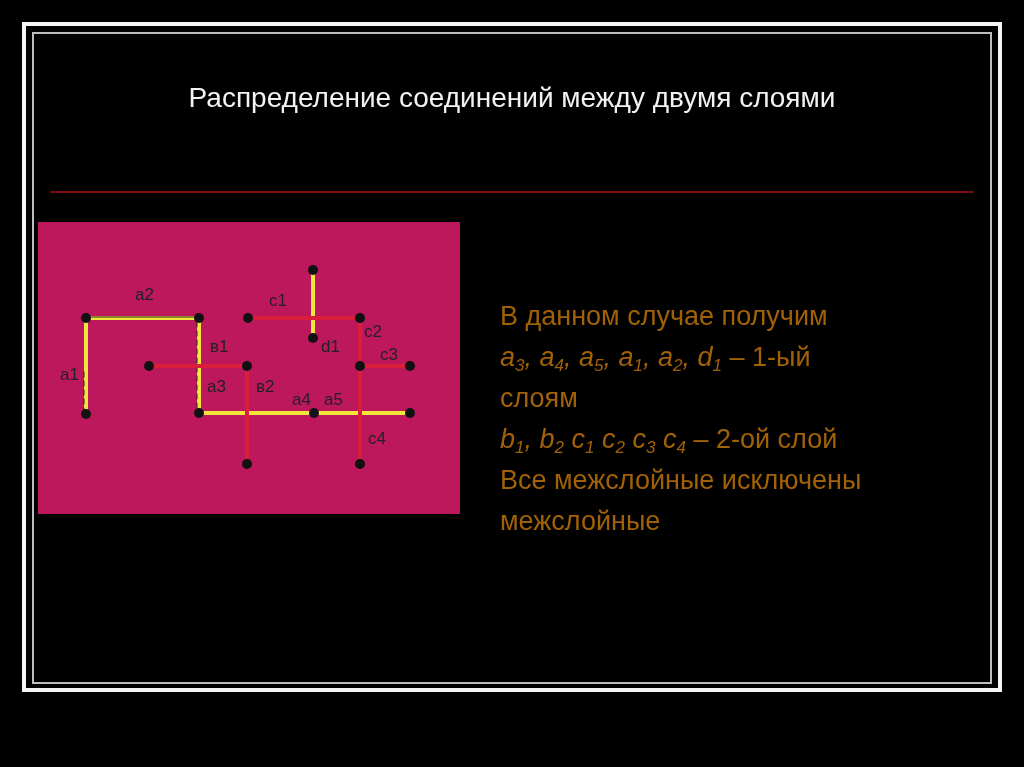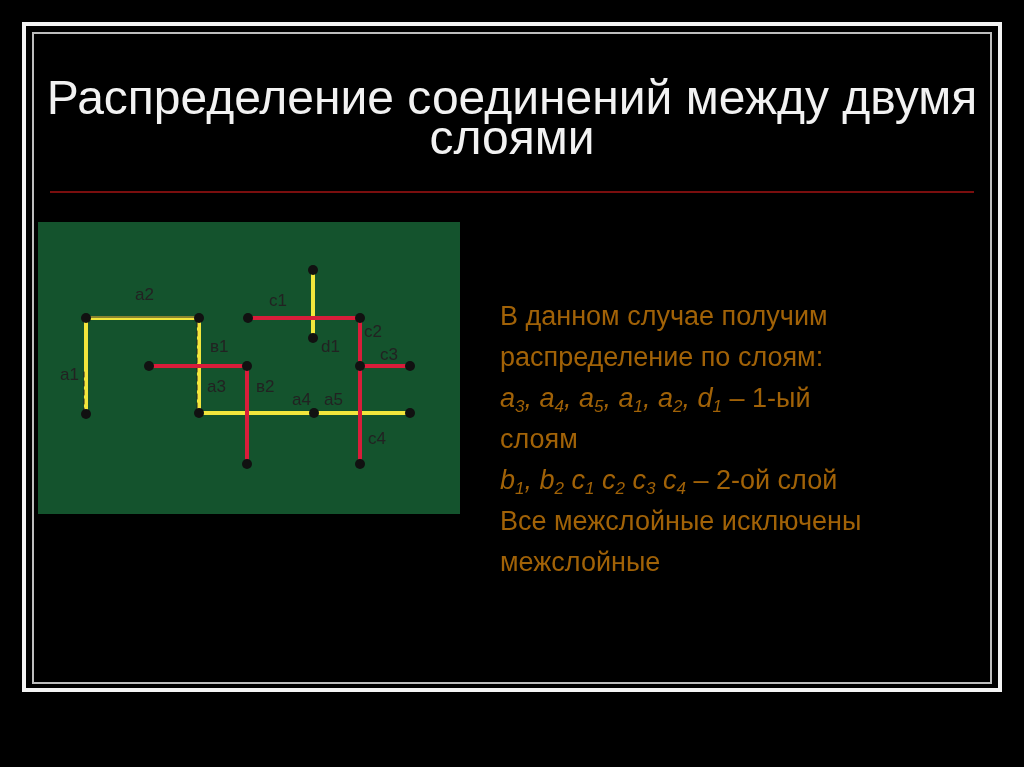--- a/index.html
+++ b/index.html
@@ -1,21 +1,21 @@
 <!DOCTYPE html>
 <html><head>
 <meta charset="utf-8">
 <style>
   html, body { margin:0; padding:0; background:#000; }
   body { width:1024px; height:767px; position:relative; overflow:hidden; font-family:"Liberation Sans", sans-serif; color:#fff; }
   .frame-outer { position:absolute; left:22px; top:22px; width:972px; height:662px; border:4px solid #f4f4f4; box-sizing:content-box; }
   .frame-inner { position:absolute; left:32px; top:32px; width:956px; height:648px; border:2px solid #bdbdbd; }
-  .title { position:absolute; left:40px; top:78px; width:944px; text-align:center; font-size:48px; line-height:40px; color:#f2f2f2; }
+  .title { position:absolute; left:40px; top:78px; width:944px; text-align:center; font-size:28px; line-height:40px; color:#f2f2f2; }
   .rule { position:absolute; left:50px; top:191px; width:924px; height:2px; background:#7a0e0e; }
-  .diagram { position:absolute; left:38px; top:222px; width:422px; height:292px; background:#14532d; }
+  .diagram { position:absolute; left:38px; top:222px; width:422px; height:292px; background:#be185d; }
   .diagram svg { display:block; }
   .body-text { position:absolute; left:500px; top:296px; width:470px; font-size:27px; line-height:41px; color:#a16207; }
   .body-text .line { display:block; white-space:nowrap; }
   .it { font-style:italic; }
   sub { font-size:17px; vertical-align:-5px; line-height:0; }
   .lbl { font-family:"Liberation Sans", sans-serif; font-size:17px; fill:#222; }
 </style>
 </head>
 <body>
 
@@ -80,21 +80,20 @@
     <text class="lbl" x="326" y="115">c2</text>
     <text class="lbl" x="342" y="138">c3</text>
     <text class="lbl" x="254" y="183">a4</text>
     <text class="lbl" x="286" y="183">a5</text>
     <text class="lbl" x="330" y="222">c4</text>
   </svg>
 </div>
 
 <div class="body-text">
   <span class="line">В данном случае получим</span>
-  <span class="line">распределение по слоям:</span>
   <span class="line">
     <span class="it">a</span><sub class="it">3</sub><span class="it">, </span><span class="it">a</span><sub class="it">4</sub><span class="it">, </span><span class="it">a</span><sub class="it">5</sub><span class="it">, </span><span class="it">a</span><sub class="it">1</sub><span class="it">, </span><span class="it">a</span><sub class="it">2</sub><span class="it">, </span><span class="it">d</span><sub class="it">1</sub><span> – 1-ый</span>
   </span>
   <span class="line">слоям</span>
   <span class="line">
     <span class="it">b</span><sub class="it">1</sub><span class="it">, </span><span class="it">b</span><sub class="it">2</sub><span class="it"> </span><span class="it">c</span><sub class="it">1</sub><span class="it"> </span><span class="it">c</span><sub class="it">2</sub><span class="it"> </span><span class="it">c</span><sub class="it">3</sub><span class="it"> </span><span class="it">c</span><sub class="it">4</sub><span> – 2-ой слой</span>
   </span>
   <span class="line">Все межслойные исключены</span>
   <span class="line">межслойные</span>
 </div>

